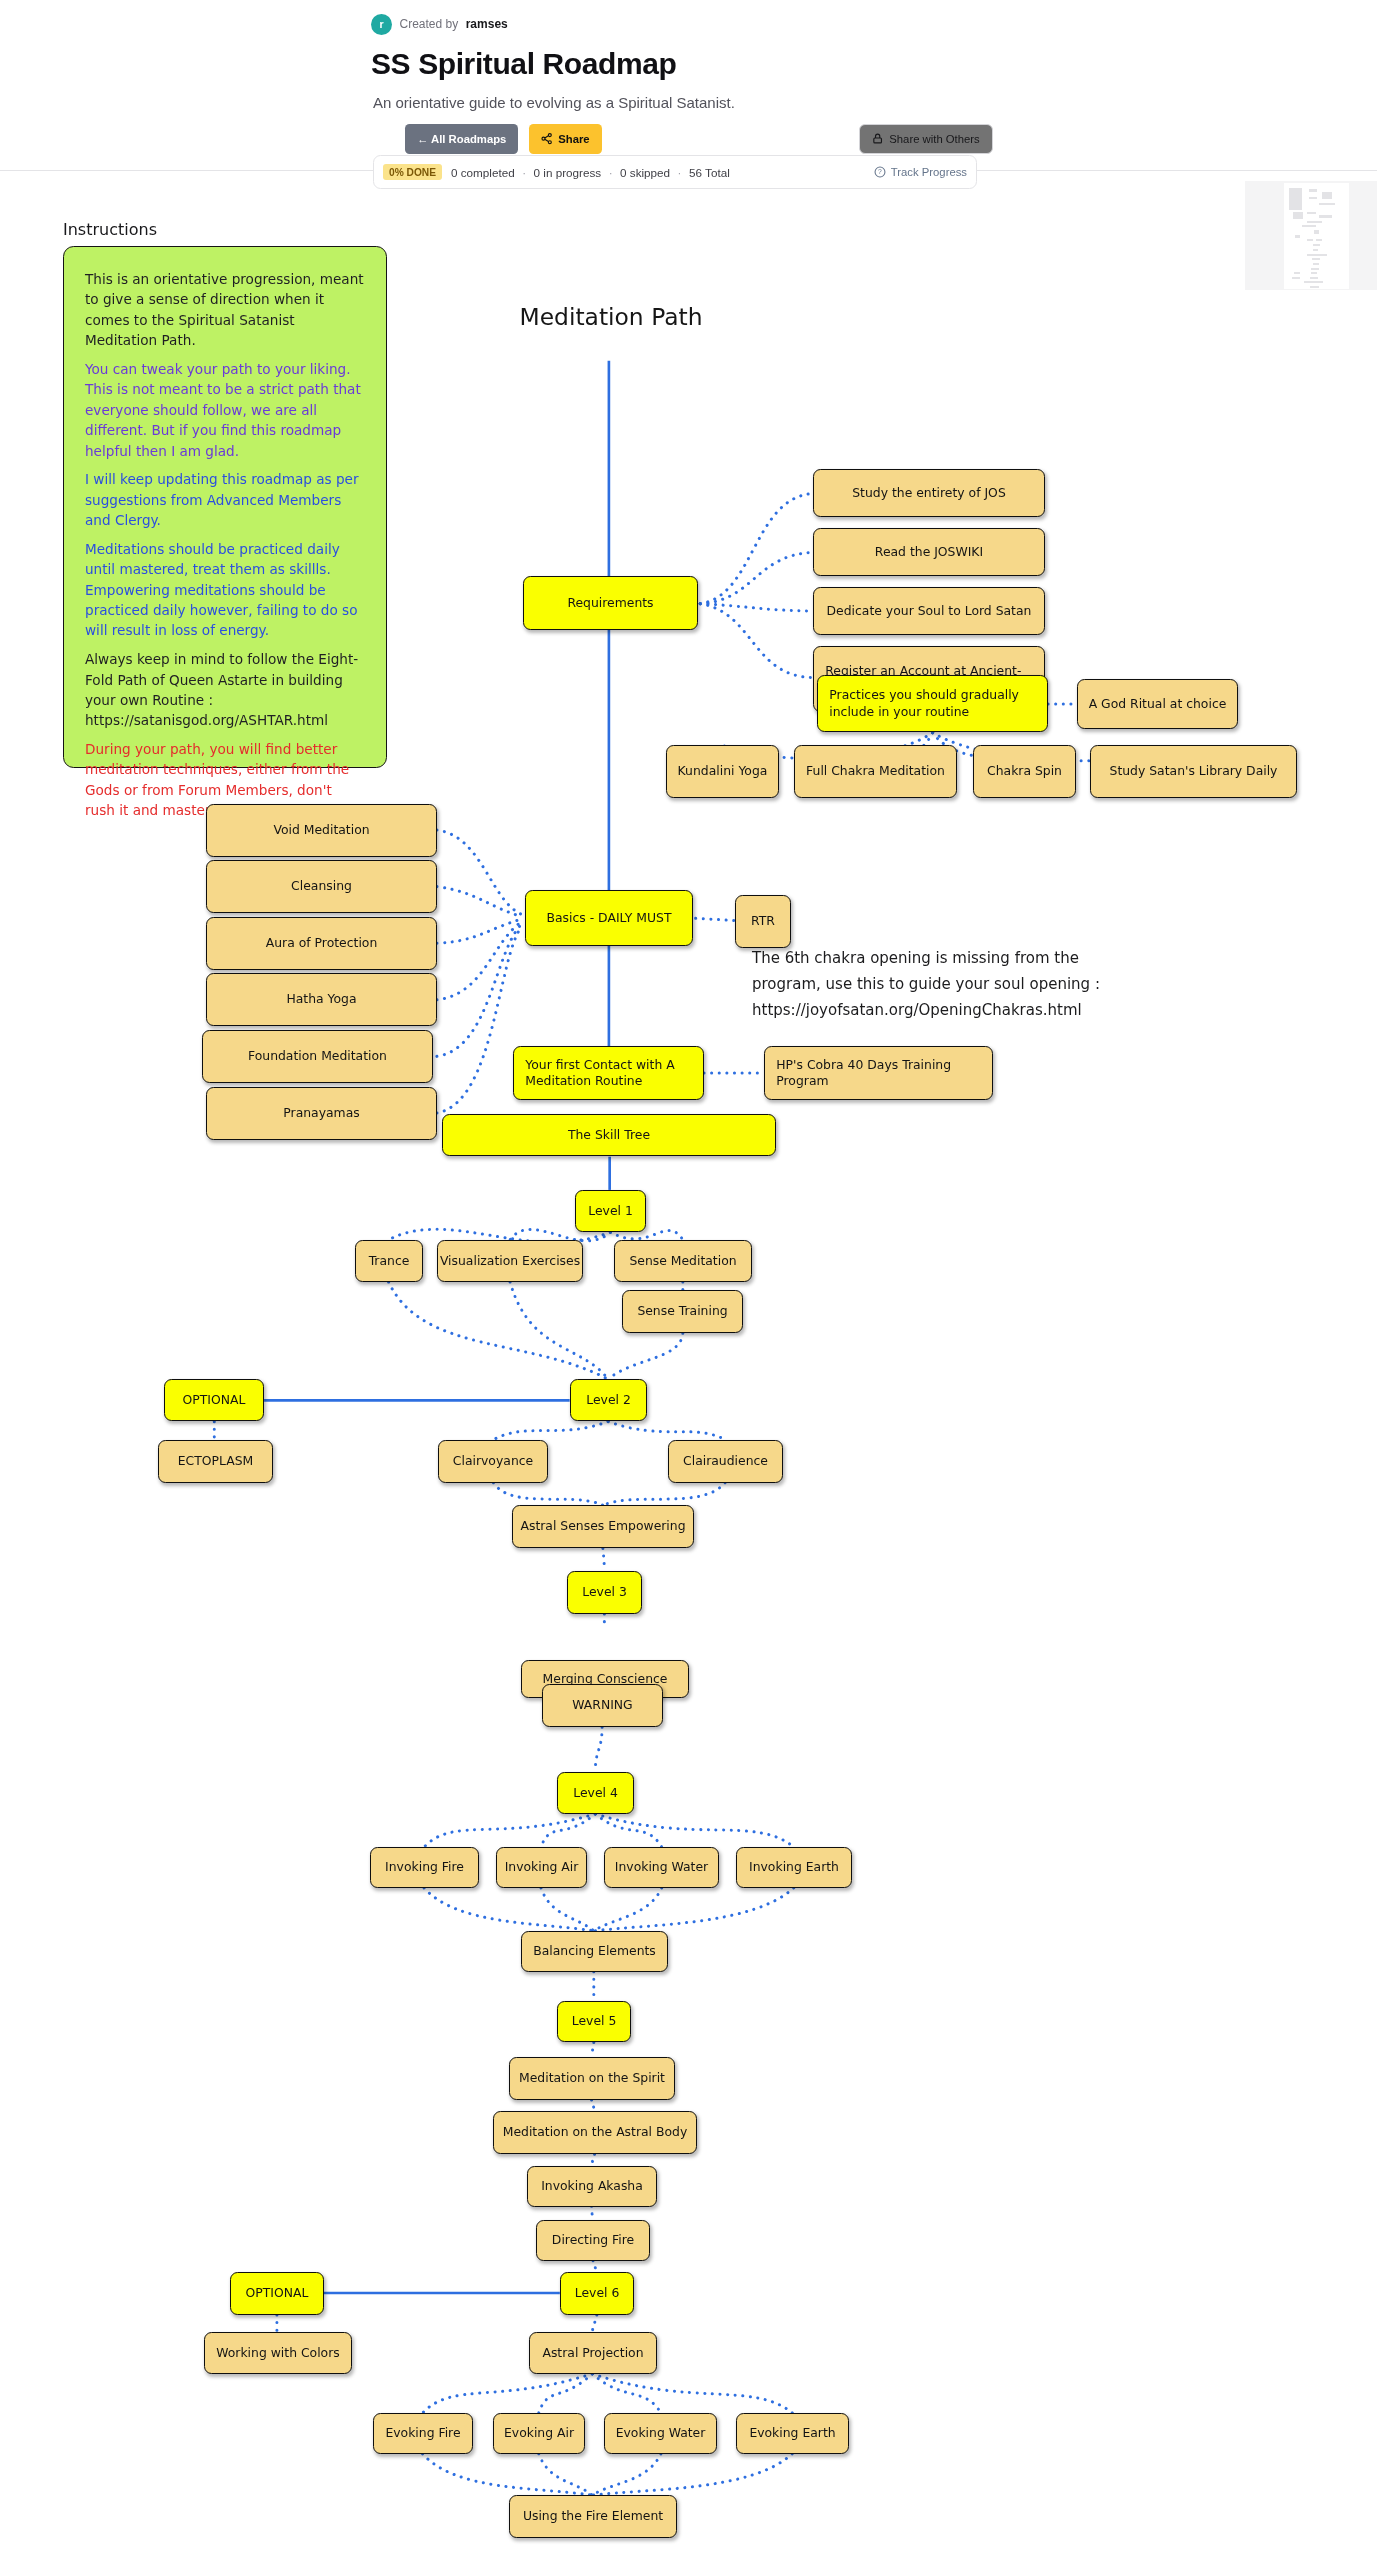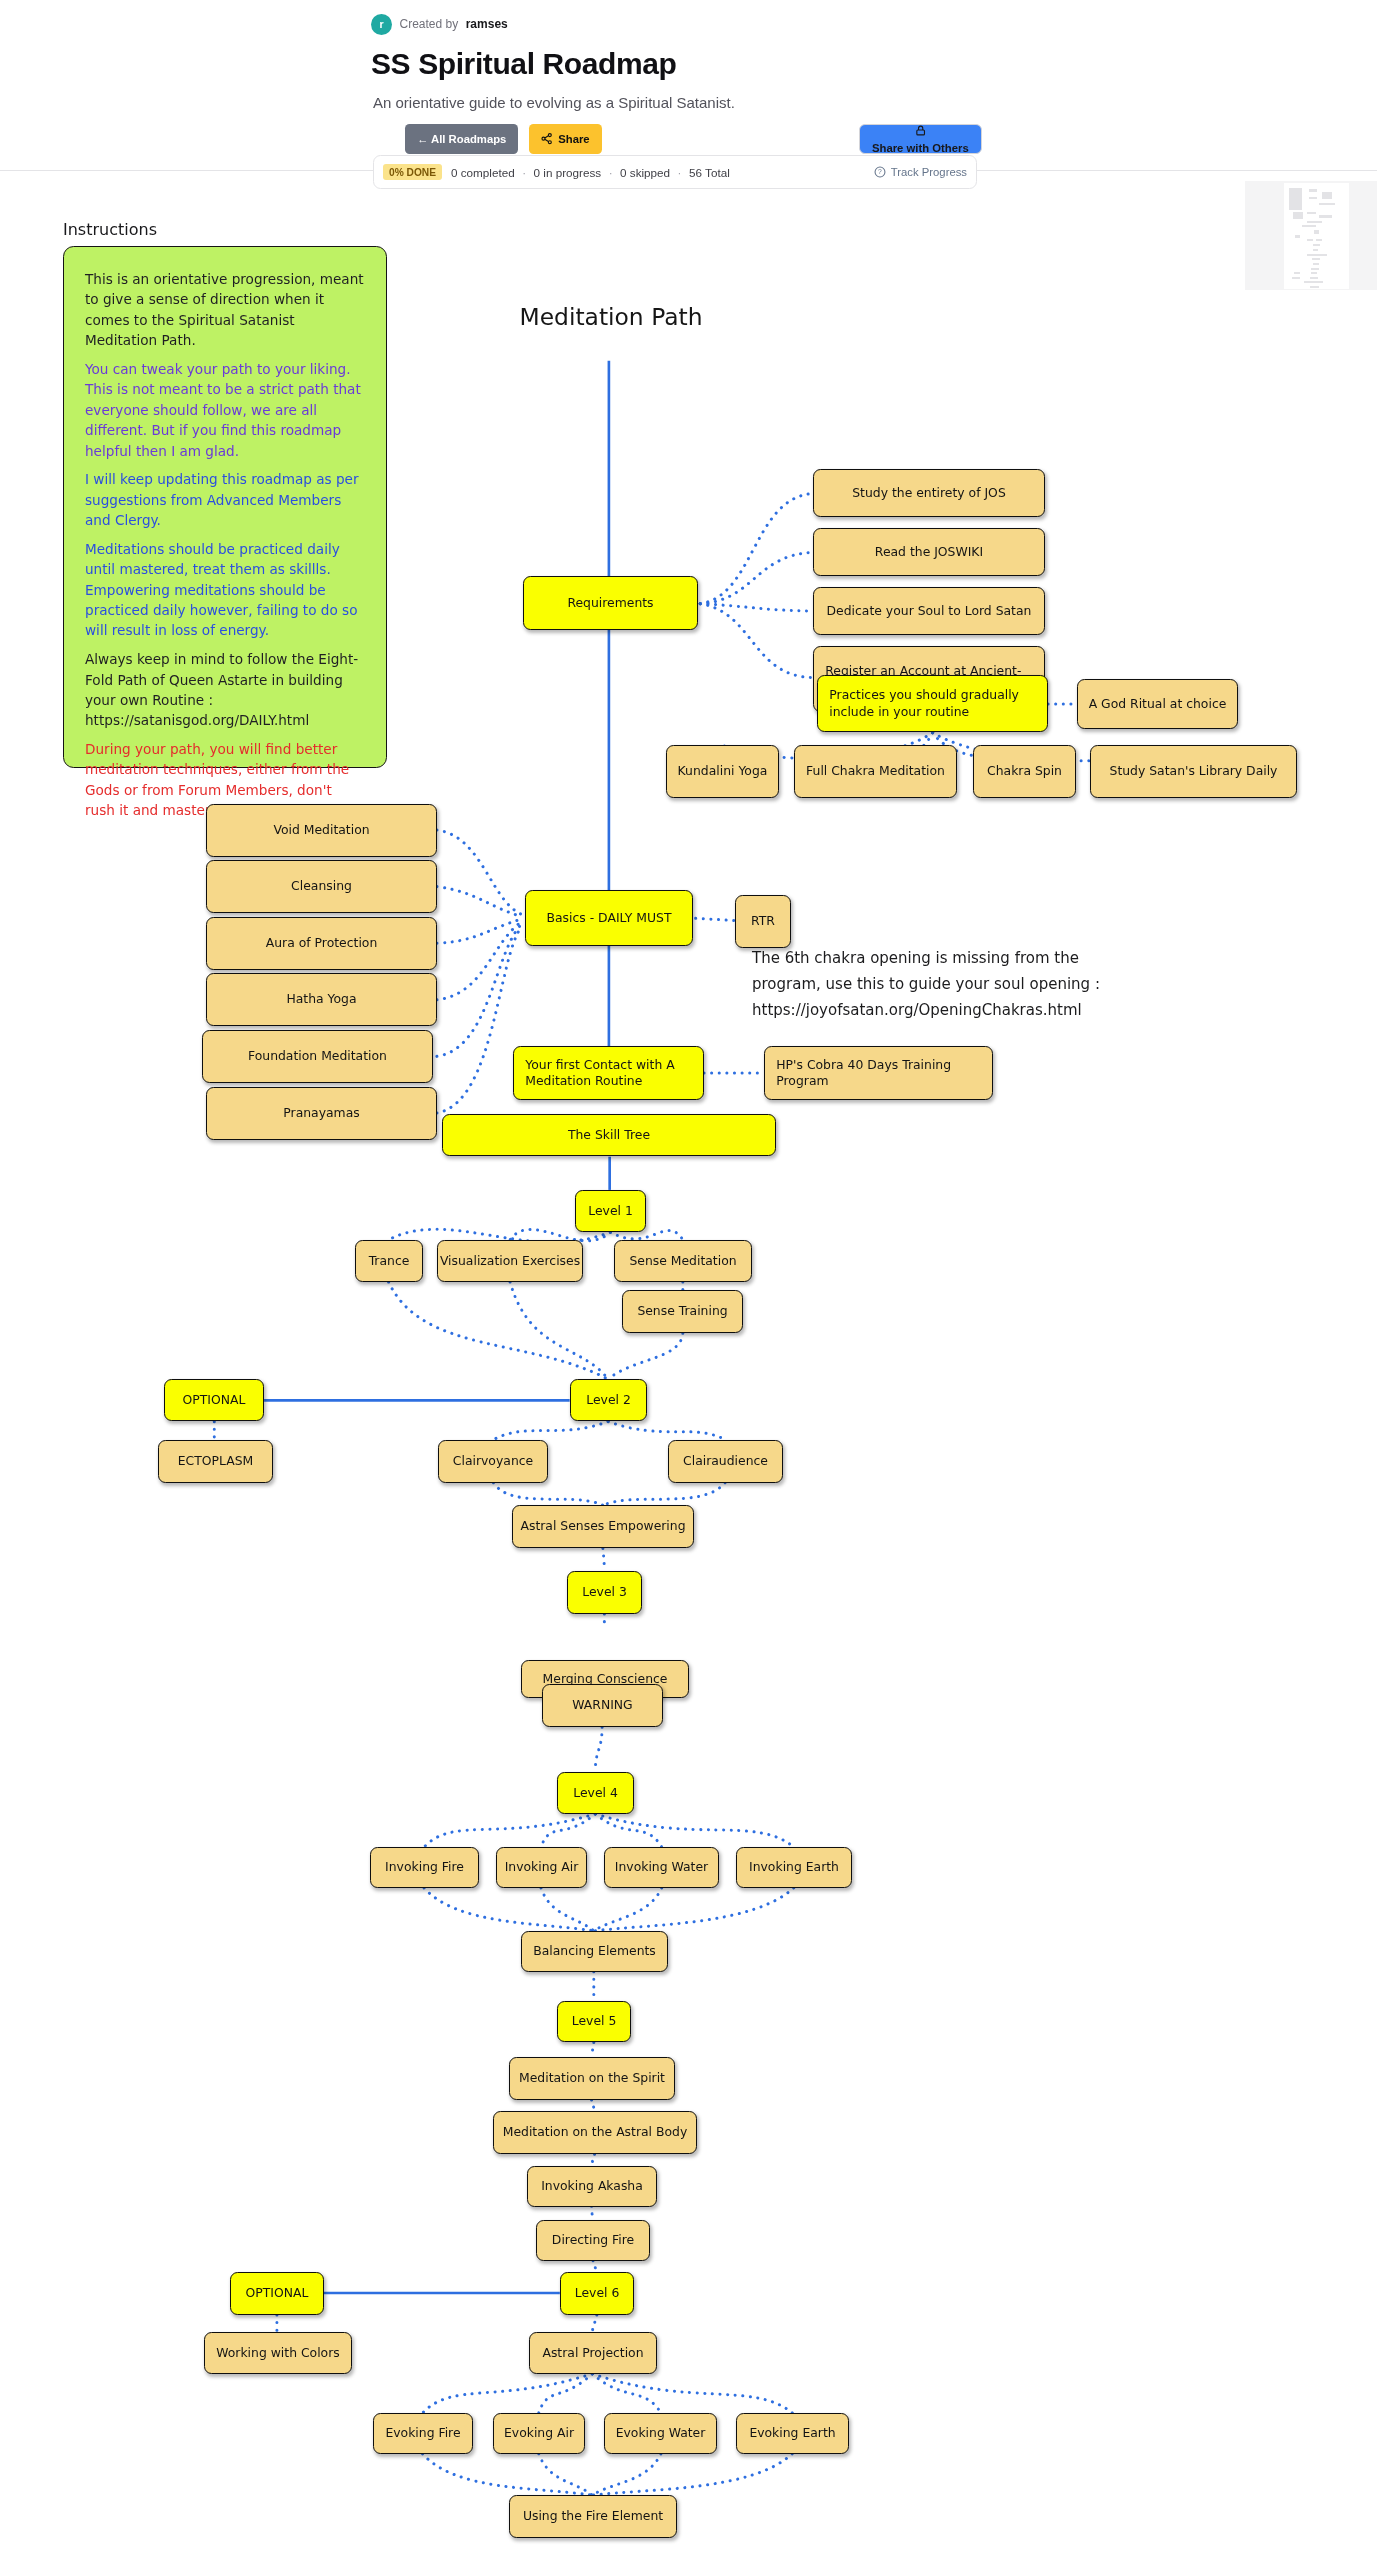--- a/index.html
+++ b/index.html
@@ -8,21 +8,21 @@
   
   .byline{position:absolute;left:371px;top:13.6px;display:flex;align-items:center;gap:7.5px;font-size:12px;color:#71717a;}
   .avatar{width:21px;height:21px;border-radius:50%;background:#1fa9a2;color:#fff;display:flex;align-items:center;justify-content:center;font-size:10.6px;font-weight:bold;}
   .byline b{color:#18181b;font-weight:700;}
   .title{position:absolute;left:371px;top:47px;font-size:30px;font-weight:800;letter-spacing:-0.4px;color:#101014;}
   .subtitle{position:absolute;left:373px;top:94px;font-size:15px;color:#52525b;}
   .btnrow{position:absolute;left:373px;top:124px;display:flex;gap:10.6px;margin-left:32px;}
   .btn{height:30px;display:inline-flex;align-items:center;gap:6px;border-radius:4.5px;font-size:11.3px;font-weight:700;padding:0 12px;border:none;cursor:pointer;}
   .btn.gray{background:#6b7280;color:#fff;}
   .btn.yellow{background:#fcc22d;color:#111;}
-  .btn.outline{position:absolute;left:859px;top:124px;background:#3b82f6;border:1.1px solid #d4d4d8;border-radius:6px;color:#18181b;font-weight:700;flex-direction:column;}
+  .btn.outline{position:absolute;left:859px;top:124px;background:#737373;border:1.1px solid #d4d4d8;border-radius:6px;color:#18181b;font-weight:400;}
   .divider{position:absolute;left:0;top:170px;width:1377px;height:0;border-top:1.1px solid #e4e4e7;}
   .progress{position:absolute;left:373px;top:155px;width:604px;height:30px;background:#fff;border:1.1px solid #e4e4e7;border-radius:7.5px;display:flex;align-items:center;gap:9px;padding:16px 9px;box-sizing:border-box;z-index:3;}
   .chip{background:#fbe38b;color:#7c5806;font-weight:700;font-size:10.2px;padding:2.3px 6px;border-radius:3px;}
   .stats{display:flex;align-items:center;gap:7.5px;font-size:11.7px;color:#3f3f46;}
   .stats .dot{color:#a1a1aa;}
   .trackp{margin-left:auto;display:flex;align-items:flex-end;gap:5.3px;font-size:11.3px;color:#64748b;cursor:pointer;}
   
   .minimap{position:absolute;left:1245px;top:181px;width:132px;height:109px;background:#f4f4f5;z-index:3;}
   .mpage{position:absolute;left:39px;top:1.5px;width:65px;height:106px;background:#fff;}
   .mm{position:absolute;background:#e3e3e6;}
@@ -140,21 +140,21 @@
       <div class="mm" style="left:26.4px;top:103px;width:8.3px;height:2.3px"></div>
     </div>
   </div>
 
   <div class="instr-label">Instructions</div>
   <div class="instr-box">
     <p class="p-black">This is an orientative progression, meant to give a sense of direction when it comes to the Spiritual Satanist Meditation Path.</p>
     <p class="p-purple">You can tweak your path to your liking. This is not meant to be a strict path that everyone should follow, we are all different. But if you find this roadmap helpful then I am glad.</p>
     <p class="p-blue">I will keep updating this roadmap as per suggestions from Advanced Members and Clergy.</p>
     <p class="p-blue">Meditations should be practiced daily until mastered, treat them as skillls. Empowering meditations should be practiced daily however, failing to do so will result in loss of energy.</p>
-    <p class="p-black">Always keep in mind to follow the Eight-Fold Path of Queen Astarte in building your own Routine : https://satanisgod.org/DAILY.html</p>
+    <p class="p-black">Always keep in mind to follow the Eight-Fold Path of Queen Astarte in building your own Routine : https://satanisgod.org/ASHTAR.html</p>
     <p class="p-red">During your path, you will find better meditation techniques, either from the Gods or from Forum Members, don't rush it and master the basics.</p>
   </div>
 
   <div class="diagram-title">Meditation Path</div>
   <div class="note">The 6th chakra opening is missing from the program, use this to guide your soul opening : https://joyofsatan.org/OpeningChakras.html</div>
 
   <svg class="wires" width="1377" height="2576" viewBox="0 0 1825 3414">
     <g fill="none" stroke="#2e6fe0" stroke-width="3.5">
       <path d="M807 478 V1400"></path>
       <path d="M808 1533 V1577"></path>

